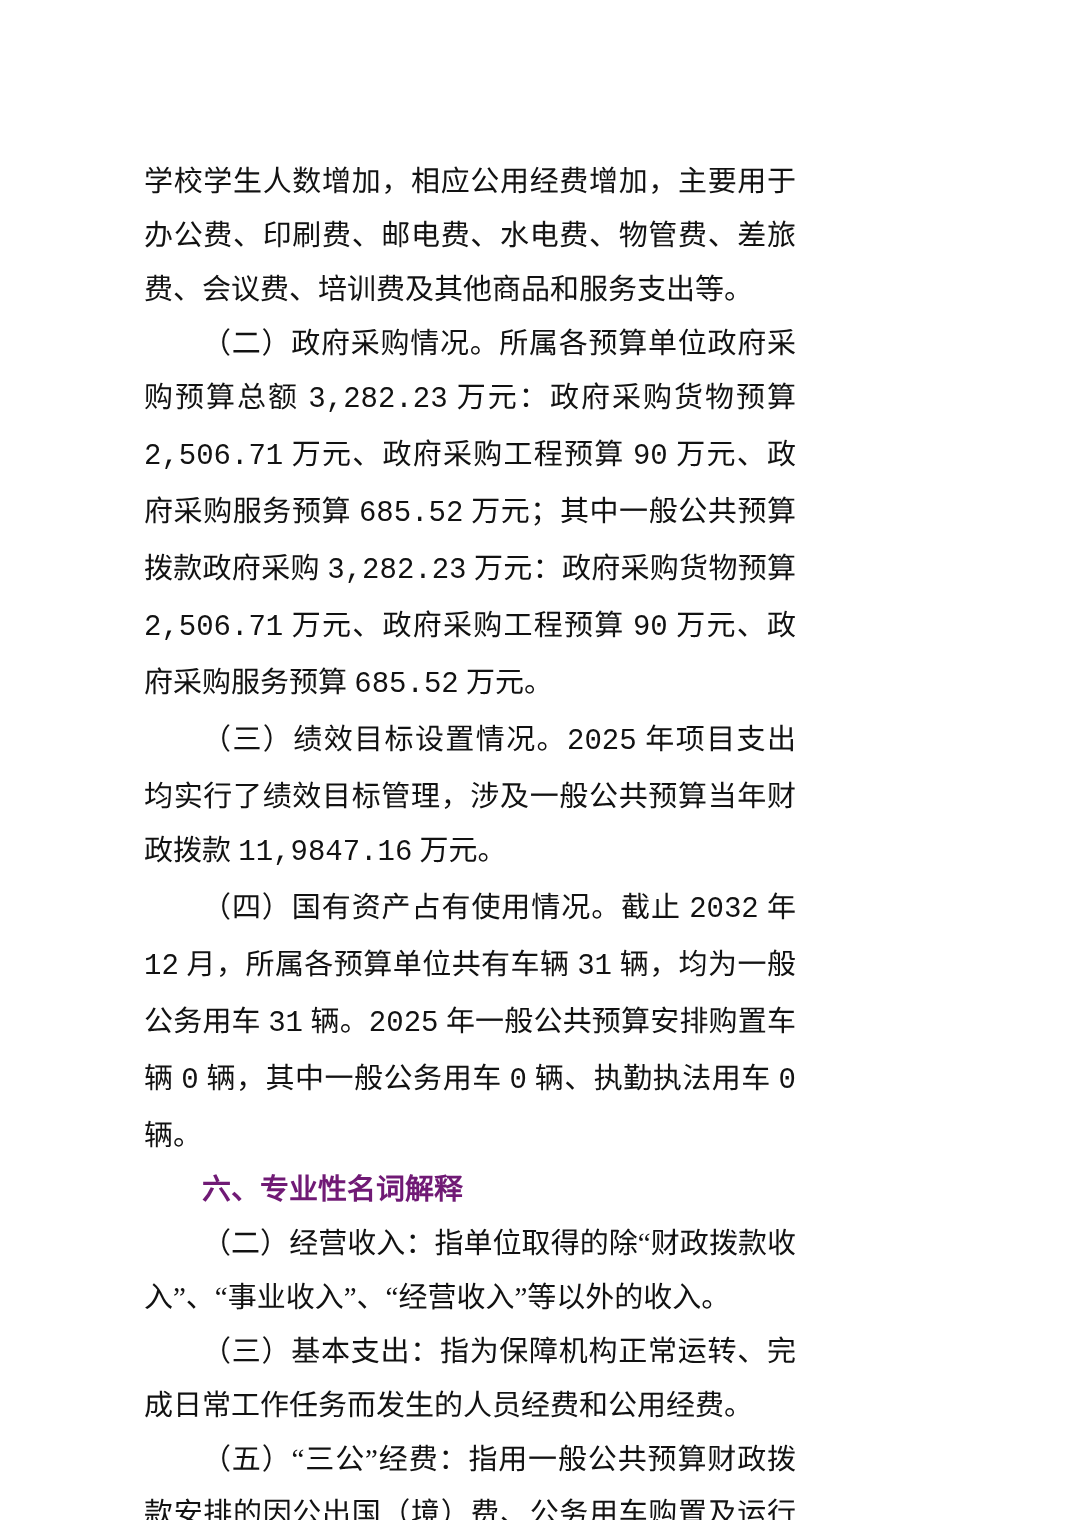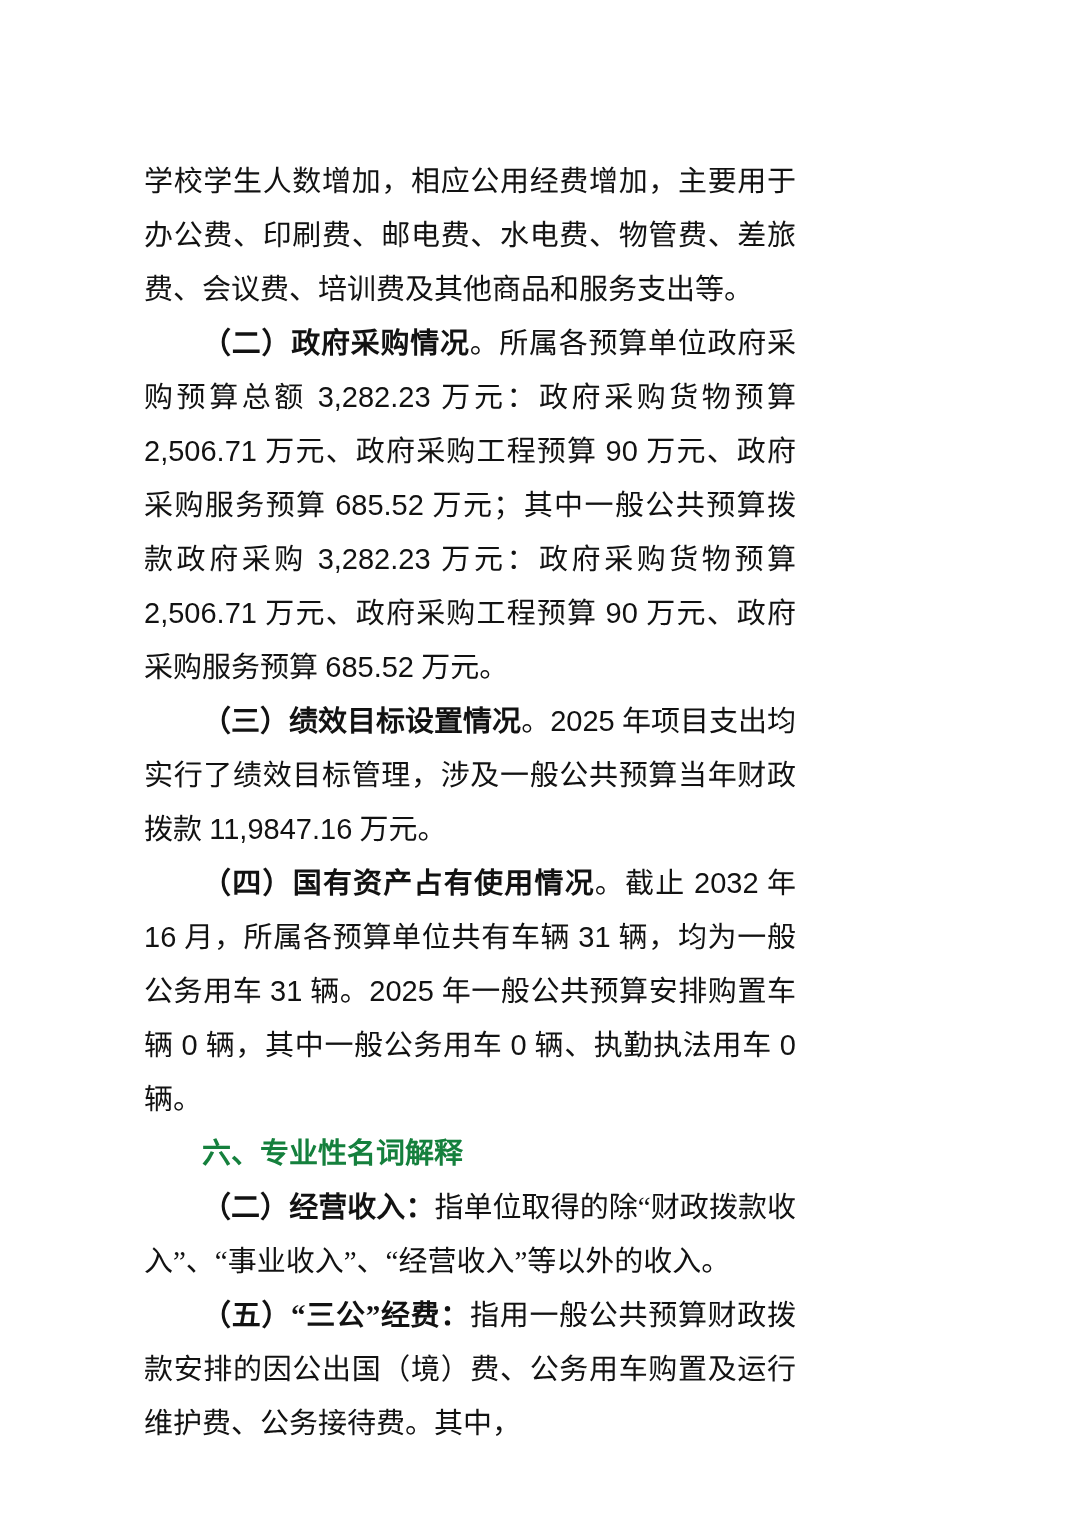--- a/index.html
+++ b/index.html
@@ -24,52 +24,53 @@
   }
   .para {
     margin: 0;
     padding: 0;
     text-indent: 2em;
   }
   .para.flush {
     text-indent: 0;
   }
   .lead {
-    font-weight: 700;
+    font-weight: 400;
   }
   .heading {
     margin: 0;
     padding: 0;
     text-indent: 2em;
     font-family: Liberation Sans, sans-serif;
     font-weight: 700;
     font-size: 29px;
     line-height: 54px;
-    color: #15803d;
+    color: #701a75;
     text-align: left;
   }
   .num {
-    font-family: Liberation Sans, sans-serif;
+    font-family: Liberation Mono, monospace;
   }
 </style>
 </head>
 <body>
 
 <div class="page">
 
   <p class="para flush"><span class="autonum">学校学生人数增加，相应公用经费增加，主要用于办公费、印刷费、邮电费、水电费、物管费、差旅费、会议费、培训费及其他商品和服务支出等。</span></p>
 
   <p class="para"><span class="lead">（二）政府采购情况</span><span class="autonum">。所属各预算单位政府采购预算总额 <span class="num">3,282.23</span> 万元：政府采购货物预算 <span class="num">2,506.71</span> 万元、政府采购工程预算 <span class="num">90</span> 万元、政府采购服务预算 <span class="num">685.52</span> 万元；其中一般公共预算拨款政府采购 <span class="num">3,282.23</span> 万元：政府采购货物预算 <span class="num">2,506.71</span> 万元、政府采购工程预算 <span class="num">90</span> 万元、政府采购服务预算 <span class="num">685.52</span> 万元。</span></p>
 
   <p class="para"><span class="lead">（三）绩效目标设置情况</span><span class="autonum">。<span class="num">2025</span> 年项目支出均实行了绩效目标管理，涉及一般公共预算当年财政拨款 <span class="num">11,9847.16</span> 万元。</span></p>
 
-  <p class="para"><span class="lead">（四）国有资产占有使用情况</span><span class="autonum">。截止 <span class="num">2032</span> 年 <span class="num">16</span> 月，所属各预算单位共有车辆 <span class="num">31</span> 辆，均为一般公务用车 <span class="num">31</span> 辆。<span class="num">2025</span> 年一般公共预算安排购置车辆 <span class="num">0</span> 辆，其中一般公务用车 <span class="num">0</span> 辆、执勤执法用车 <span class="num">0</span> 辆。</span></p>
+  <p class="para"><span class="lead">（四）国有资产占有使用情况</span><span class="autonum">。截止 <span class="num">2032</span> 年 <span class="num">12</span> 月，所属各预算单位共有车辆 <span class="num">31</span> 辆，均为一般公务用车 <span class="num">31</span> 辆。<span class="num">2025</span> 年一般公共预算安排购置车辆 <span class="num">0</span> 辆，其中一般公务用车 <span class="num">0</span> 辆、执勤执法用车 <span class="num">0</span> 辆。</span></p>
 
   <h2 class="heading">六、专业性名词解释</h2>
 
 
   <p class="para"><span class="lead">（二）经营收入：</span><span class="autonum">指单位取得的除“财政拨款收入”、“事业收入”、“经营收入”等以外的收入。</span></p>
 
+  <p class="para"><span class="lead">（三）基本支出：</span><span class="autonum">指为保障机构正常运转、完成日常工作任务而发生的人员经费和公用经费。</span></p>
 
 
   <p class="para"><span class="lead">（五）“三公”经费：</span><span class="autonum">指用一般公共预算财政拨款安排的因公出国（境）费、公务用车购置及运行维护费、公务接待费。其中，</span></p>
 
 </div>
 
 </body></html>

